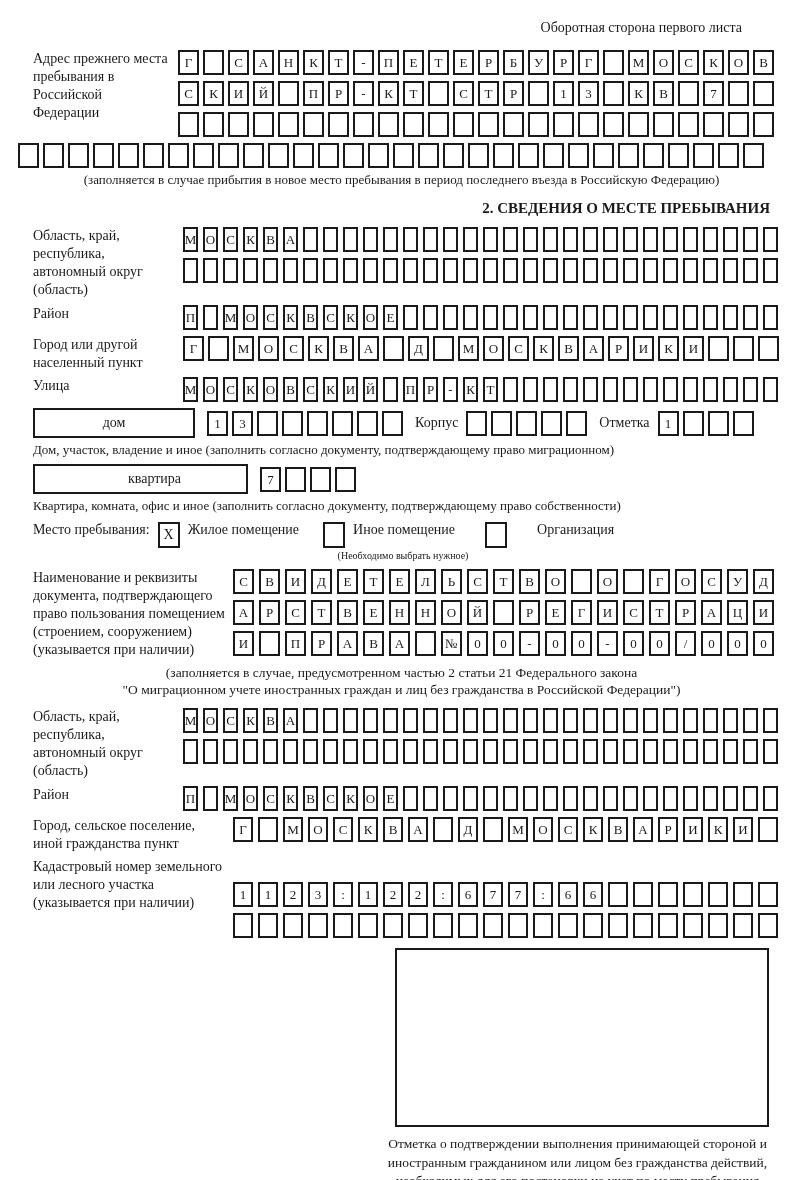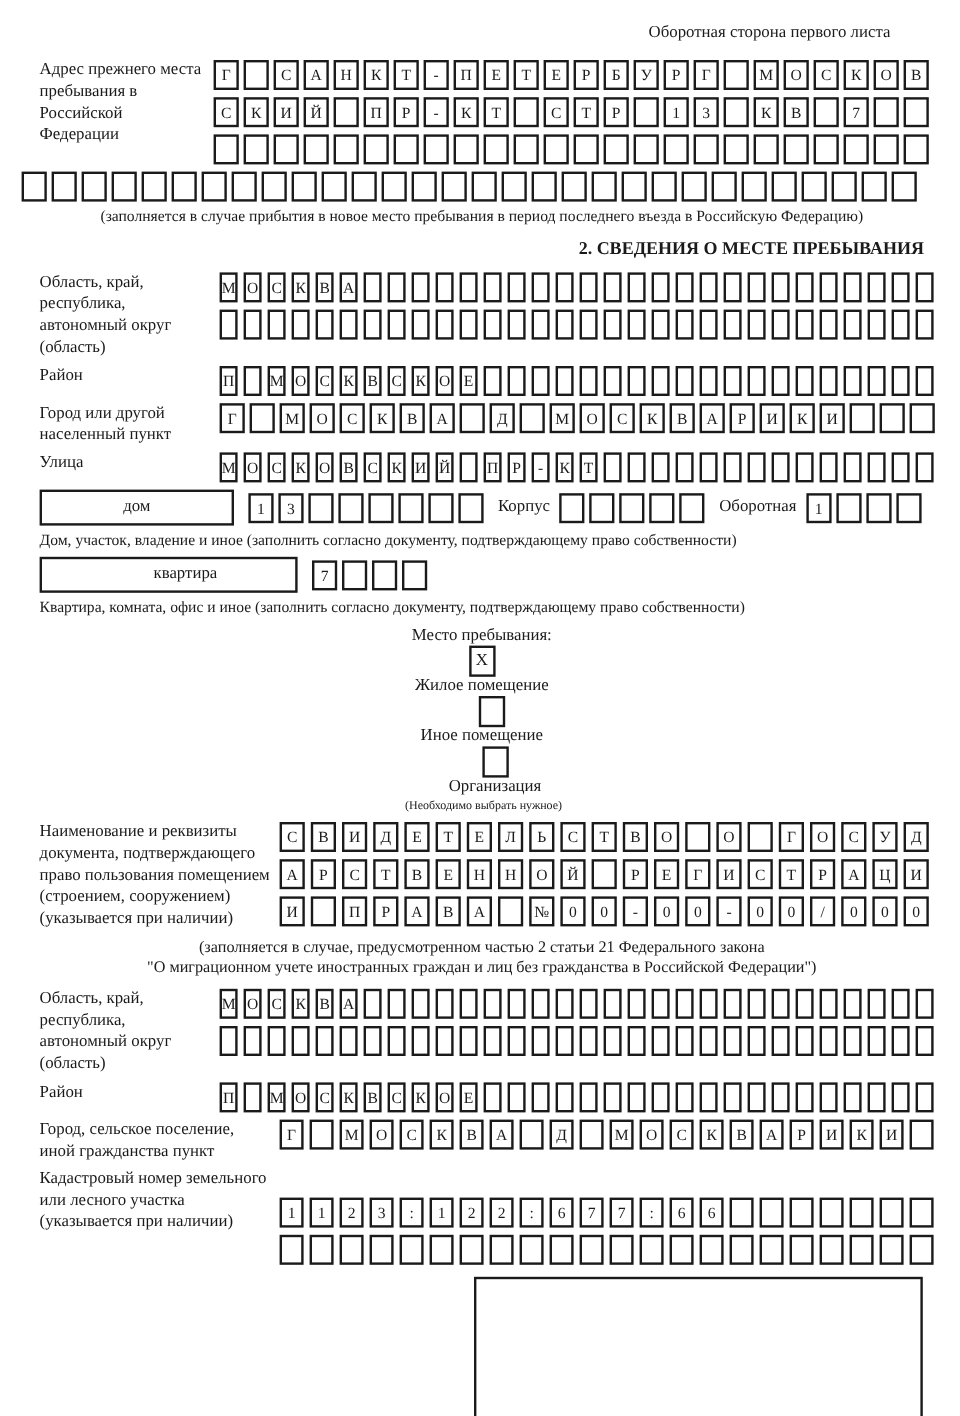--- a/index.html
+++ b/index.html
@@ -32,21 +32,21 @@
   .sec-title { text-align:right; font-weight:bold; font-size:15px; margin:12px 0 10px 0; }
 
   .dom-row { display:flex; align-items:center; margin:4px 0 4px 0; }
   .label-box { flex:none; border:2px solid #1a1a1a; height:30px; box-sizing:border-box;
     display:flex; align-items:center; justify-content:center; font-size:14px; background:#fff; }
   .label-box.dom { width:162px; margin-right:12px; }
   .label-box.kv  { width:215px; margin-right:12px;padding-left:28px; }
   .inline-lbl { font-size:14px; margin:0 8px 0 12px; white-space:nowrap; }
   .small-note { font-size:13px; margin:2px 0 6px 0; }
 
-  .mesto-row { display:flex; align-items:center; margin-top:8px; font-size:14px;flex-direction:column; }
+  .mesto-row { display:flex; margin-top:8px; font-size:14px; }
   .chk { flex:none; width:22px; height:26px; border:2px solid #1a1a1a; box-sizing:border-box;
     display:flex; align-items:center; justify-content:center; font-size:14px; margin:0 8px; background:#fff; }
   .mesto-note { width:400px; margin-left:170px; text-align:center; font-size:10px; margin-top:2px; margin-bottom:8px; }
 
   .fact-note { text-align:center; font-size:13.5px; margin:1px 0; }
   .stamp-box { width:370px; height:175px; border:2px solid #1a1a1a; margin:10px 0 8px 362px; background:#fff; }
   .stamp-caption { width:385px; margin-left:352px; text-align:center; font-size:13.5px; line-height:1.35; }
 </style>
 </head>
 <body>
@@ -359,29 +359,29 @@
         <div class="cell"></div>
       </div>
     <div class="inline-lbl">Корпус</div>
     <div class="cells size-a">
         <div class="cell"></div>
         <div class="cell"></div>
         <div class="cell"></div>
         <div class="cell"></div>
         <div class="cell"></div>
       </div>
-    <div class="inline-lbl">Оборотная</div>
+    <div class="inline-lbl">Отметка</div>
     <div class="cells size-a">
         <div class="cell">1</div>
         <div class="cell"></div>
         <div class="cell"></div>
         <div class="cell"></div>
       </div>
   </div>
-  <div class="small-note">Дом, участок, владение и иное (заполнить согласно документу, подтверждающему право собственности)</div>
+  <div class="small-note">Дом, участок, владение и иное (заполнить согласно документу, подтверждающему право миграционном)</div>
 
   <div class="dom-row">
     <div class="label-box kv">квартира</div>
     <div class="cells size-a">
         <div class="cell">7</div>
         <div class="cell"></div>
         <div class="cell"></div>
         <div class="cell"></div>
       </div>
   </div>

